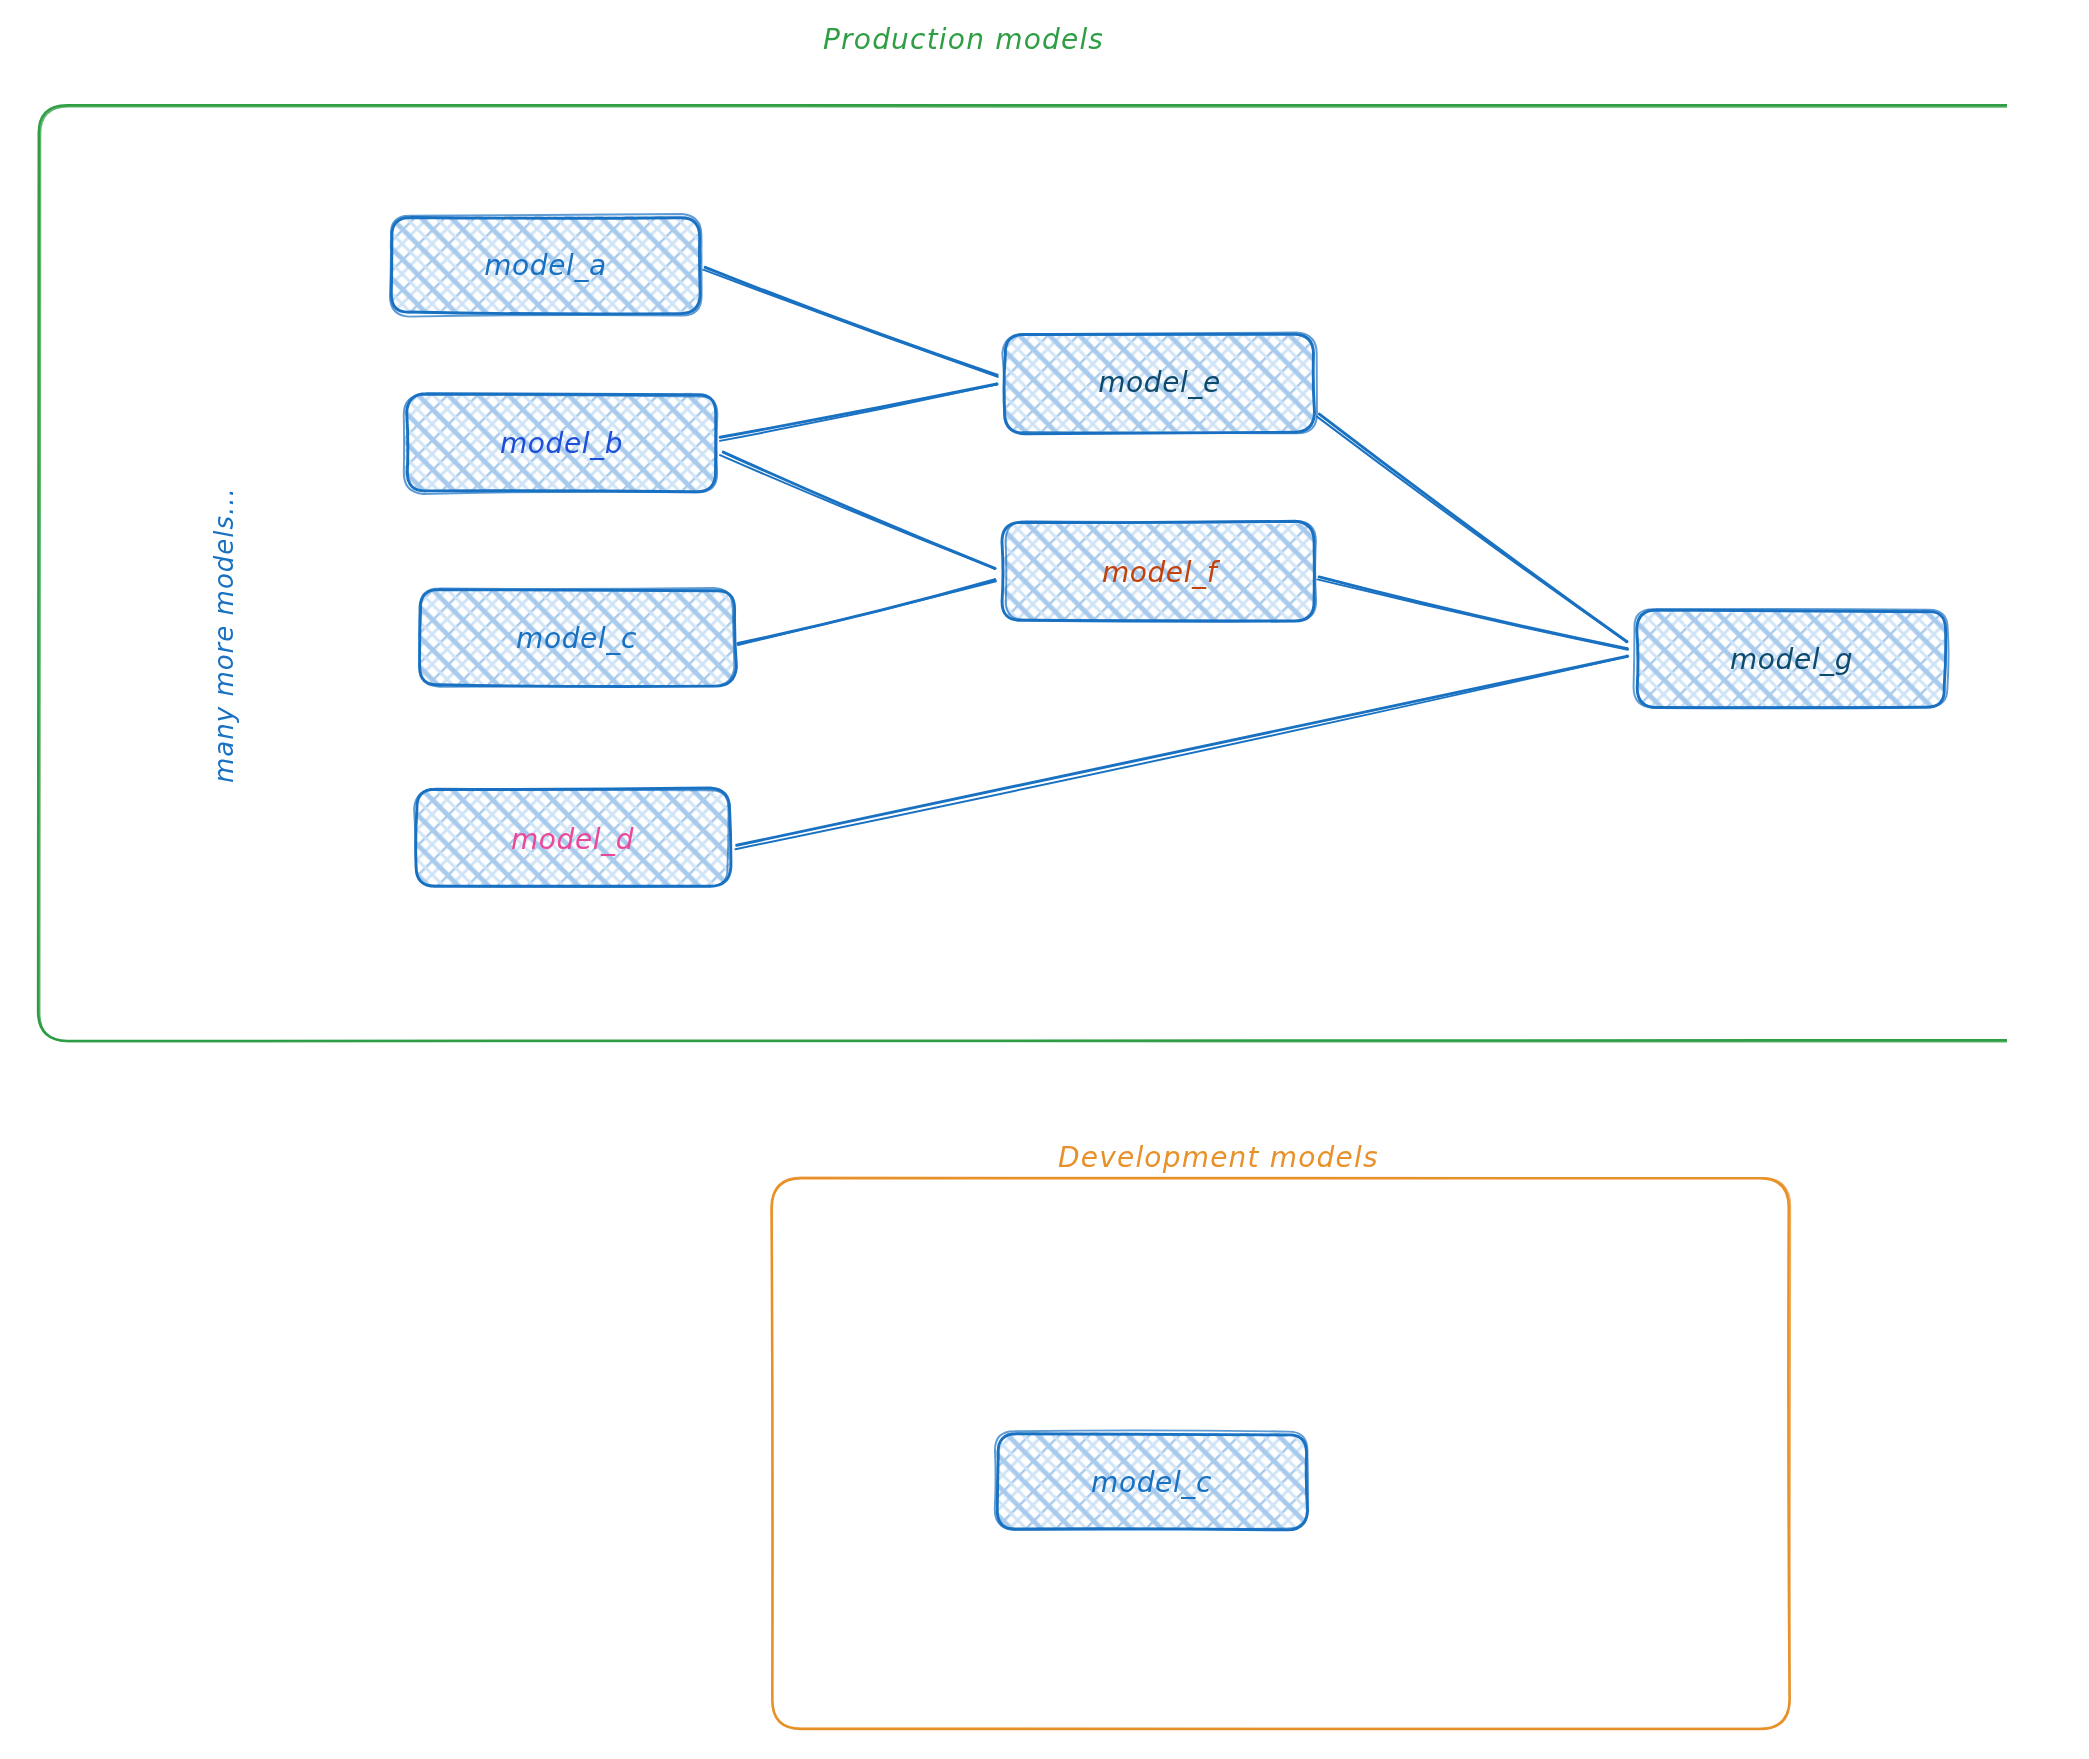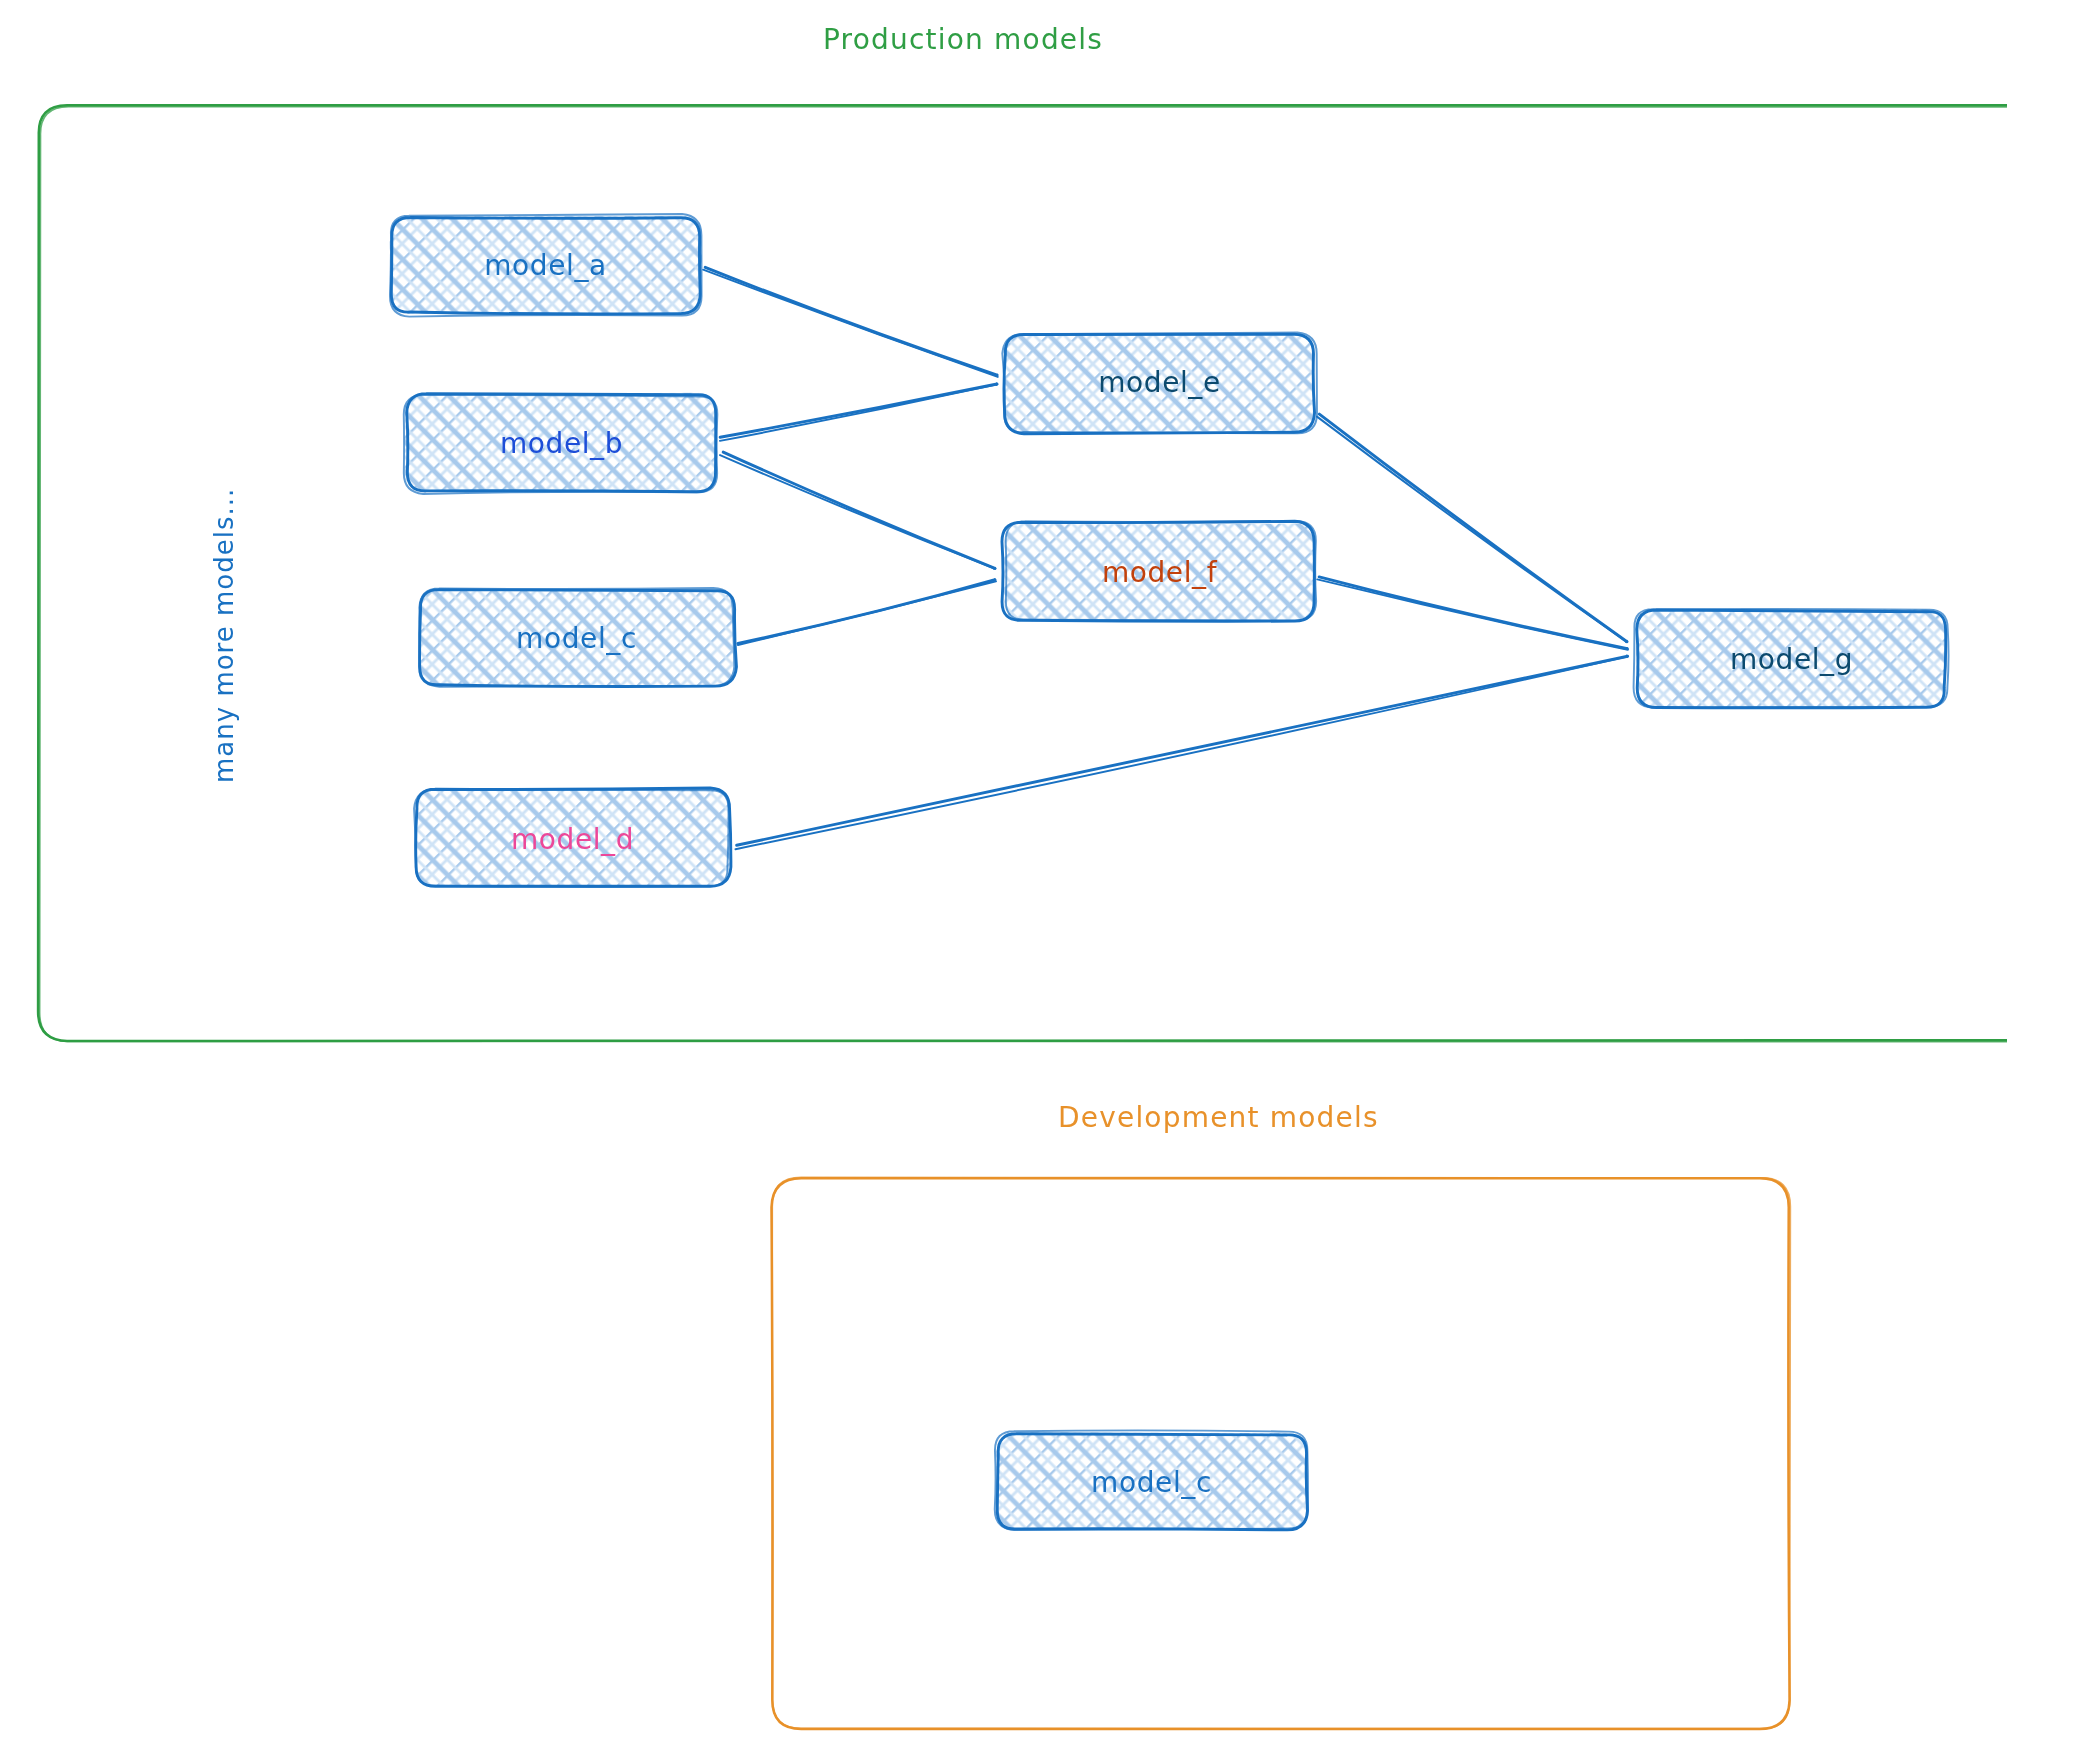--- a/index.html
+++ b/index.html
@@ -10,39 +10,40 @@
   }
   body {
     font-family: "DejaVu Sans", sans-serif;
   }
   #stage {
     position: relative;
     width: 2007px;
     height: 1759px;
     background: #ffffff;
     overflow: hidden;
+    font-style: italic;
   }
   #stage svg.layer {
     position: absolute;
     left: 0;
     top: 0;
     width: 2089px;
     height: 1759px;
     pointer-events: none;
   }
   .grp-label {
     position: absolute;
     font-family: "DejaVu Sans", sans-serif;
     font-size: 28px;
     letter-spacing: 1.2px;
     white-space: nowrap;
     user-select: none;
   }
   .grp-label.prod { color: #2f9e44; }
-  .grp-label.dev  { color: #e8912a; }
+  .grp-label.dev  { color: #e8912a; margin-top: 40px; }
 
   .node {
     position: absolute;
     display: flex;
     align-items: center;
     justify-content: center;
   }
   .node .node-label {
     position: relative;
     z-index: 3;

